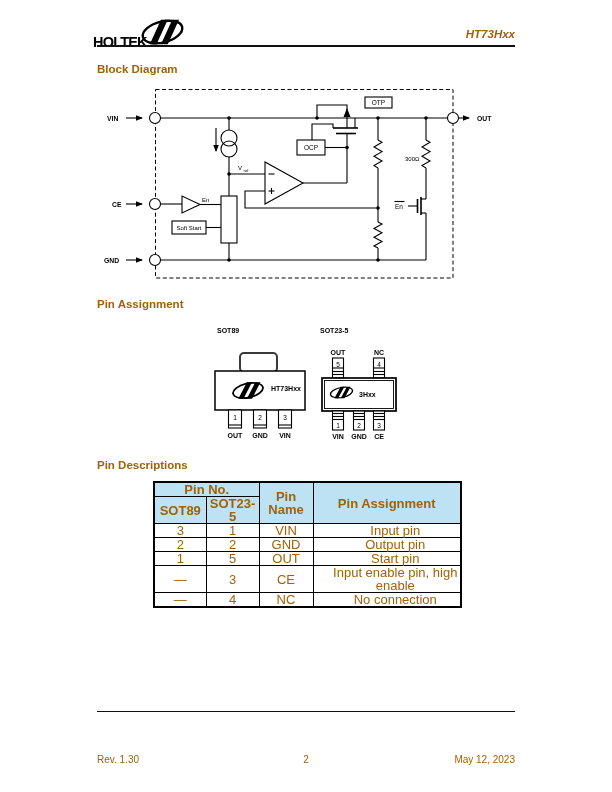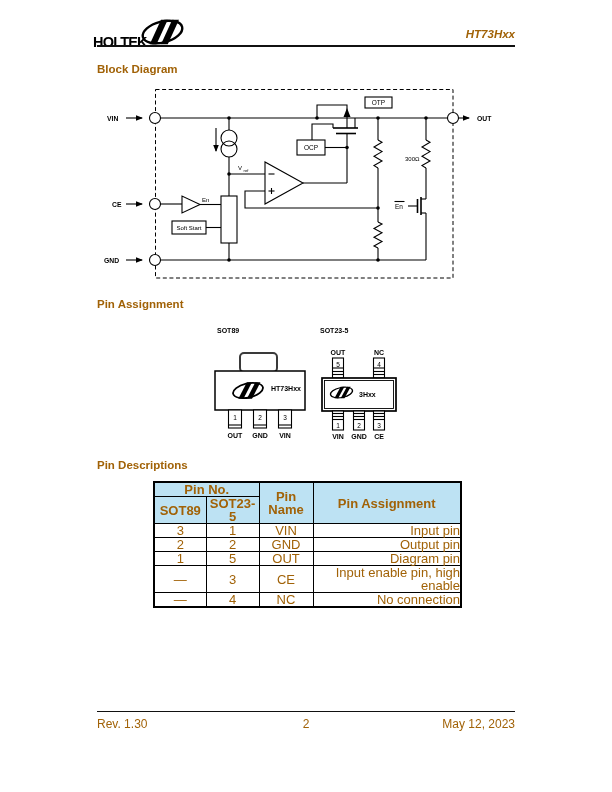--- a/index.html
+++ b/index.html
@@ -18,22 +18,22 @@
   .wire{stroke:#000;stroke-width:1.1;fill:none;}
   .wire2{stroke:#000;stroke-width:1.6;fill:none;}
   .box{fill:#fff;stroke:#000;stroke-width:1.1;}
   .dot{fill:#000;stroke:none;}
   
   #pin-table{border-collapse:collapse;table-layout:fixed;width:307px;
              font-size:13px;line-height:1;border:2px solid #000;}
   #pin-table th,#pin-table td{border:1px solid #000;padding:0;}
   #pin-table th{background:#BDE2F3;font-weight:bold;height:11px;}
   #pin-table td{height:13px;text-align:center;}
-  #pin-table td.desc{text-align:right;padding-left:17px;}
-  .footer-text{font-size:12px;}
+  #pin-table td.desc{text-align:center;padding-left:17px;}
+  .footer-text{font-size:10px;margin-top:37px;}
 </style>
 </head>
 <body>
 
 <svg width="0" height="0" style="position:absolute" aria-hidden="true">
   <defs>
     <symbol id="emblem" viewBox="0 0 60 44" preserveAspectRatio="none">
       <ellipse cx="30" cy="22" rx="27" ry="13.5" fill="none" stroke="#000" stroke-width="3.2" transform="rotate(-14 30 22)"></ellipse>
       <path d="M13,38 L28,6 L37,6 L22,38 Z" fill="#000"></path>
       <path d="M28,38 L43,6 L52,6 L37,38 Z" fill="#000"></path>
@@ -281,21 +281,21 @@
       <tr>
         <td>2</td>
         <td>2</td>
         <td>GND</td>
         <td class="desc">Output pin</td>
       </tr>
       <tr>
         <td>1</td>
         <td>5</td>
         <td>OUT</td>
-        <td class="desc">Diagram pin</td>
+        <td class="desc">Start pin</td>
       </tr>
       <tr>
         <td>—</td>
         <td>3</td>
         <td>CE</td>
         <td class="desc">Input enable pin, high enable</td>
       </tr>
       <tr>
         <td>—</td>
         <td>4</td>

